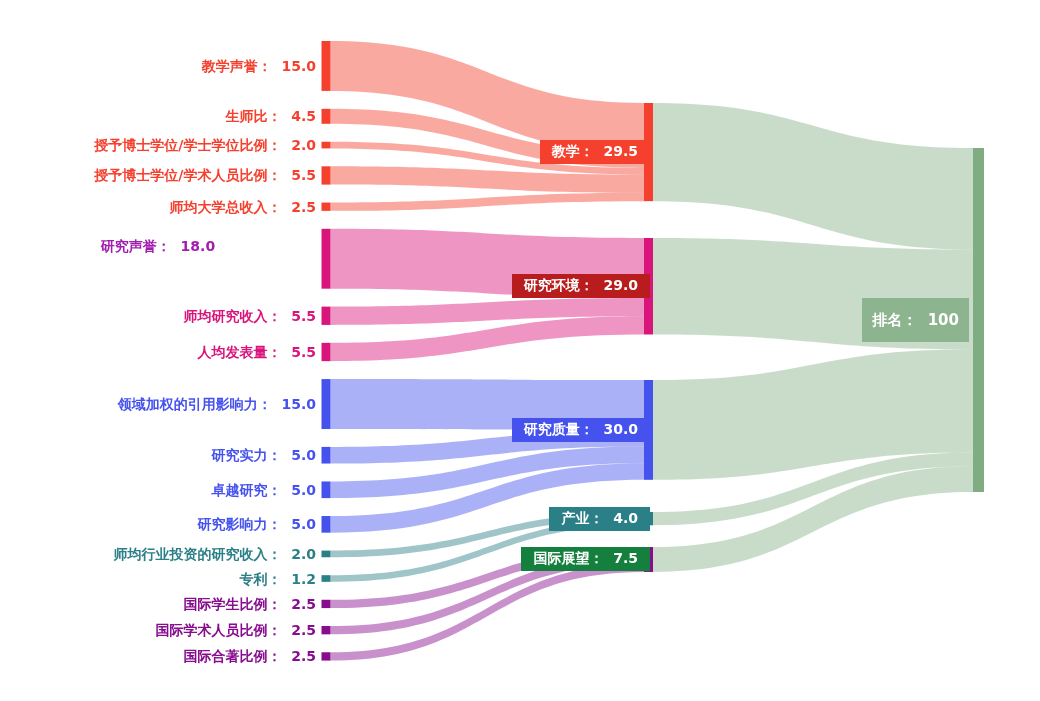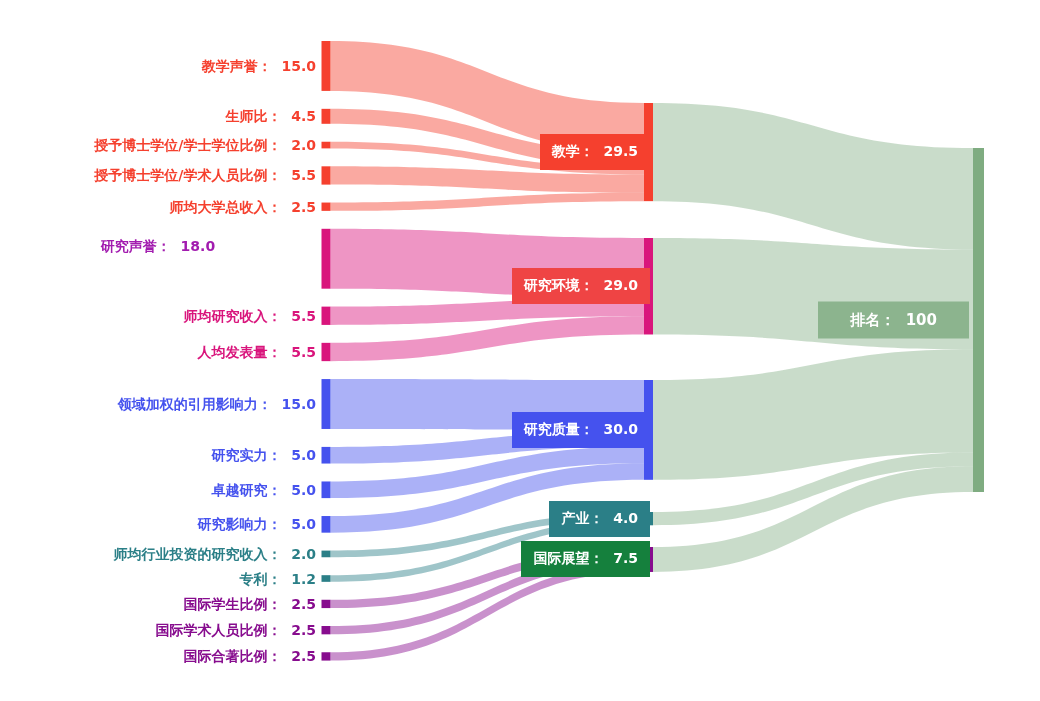--- a/index.html
+++ b/index.html
@@ -22,31 +22,31 @@
     line-height: 1.15;
     white-space: pre;
     transform: translateY(-50%);
   }
   .cat-label {
     position: absolute;
     color: #ffffff;
     font-weight: bold;
     font-size: 14px;
     white-space: pre;
-    height: 36px;
+    height: 24px;
     display: flex;
     align-items: center;
     padding: 0 12px;
     transform: translateY(-50%);
     box-sizing: border-box;
   }
   .rank-label {
-    height: 37px;
+    height: 44px;
     font-size: 15px;
-    padding: 0 32px;
+    padding: 0 10px;
   }
 </style>
 </head>
 <body>
 
 <div id="canvas">
     <svg width="1040" height="701" id="links-svg">
       <path d="M330.5,41 C487.25,41 487.25,103 644,103 L644,152.905 C487.25,152.905 487.25,90.905 330.5,90.905 Z" fill="rgba(245,64,46,0.45)"></path>
       <path d="M330.5,108.83500000000001 C487.25,108.83500000000001 487.25,152.905 644,152.905 L644,167.8765 C487.25,167.8765 487.25,123.8065 330.5,123.8065 Z" fill="rgba(245,64,46,0.45)"></path>
       <path d="M330.5,141.7365 C487.25,141.7365 487.25,167.8765 644,167.8765 L644,174.5305 C487.25,174.5305 487.25,148.3905 330.5,148.3905 Z" fill="rgba(245,64,46,0.45)"></path>
@@ -104,18 +104,18 @@
     <div class="src-label" style="top: 404.022px; color: rgb(69, 82, 238);">领域加权的引用影响力：  15.0</div>
     <div class="src-label" style="top: 455.222px; color: rgb(69, 82, 238);">研究实力：  5.0</div>
     <div class="src-label" style="top: 489.787px; color: rgb(69, 82, 238);">卓越研究：  5.0</div>
     <div class="src-label" style="top: 524.352px; color: rgb(69, 82, 238);">研究影响力：  5.0</div>
     <div class="src-label" style="top: 553.927px; color: rgb(43, 127, 135);">师均行业投资的研究收入：  2.0</div>
     <div class="src-label" style="top: 578.51px; color: rgb(43, 127, 135);">专利：  1.2</div>
     <div class="src-label" style="top: 603.926px; color: rgb(135, 12, 142);">国际学生比例：  2.5</div>
     <div class="src-label" style="top: 630.174px; color: rgb(135, 12, 142);">国际学术人员比例：  2.5</div>
     <div class="src-label" style="top: 656.421px; color: rgb(135, 12, 142);">国际合著比例：  2.5</div>
     <div class="cat-label" style="top: 152.073px; right: 390px; background: rgb(245, 64, 46);">教学：  29.5</div>
-    <div class="cat-label" style="top: 286.241px; right: 390px; background: #ef4444;">研究环境：  29.0</div>
+    <div class="cat-label" style="top: 286.241px; right: 390px; background: #b91c1c;">研究环境：  29.0</div>
     <div class="cat-label" style="top: 429.905px; right: 390px; background: rgb(69, 82, 238);">研究质量：  30.0</div>
     <div class="cat-label" style="top: 518.654px; right: 390px; background: rgb(43, 127, 135);">产业：  4.0</div>
     <div class="cat-label" style="top: 559.476px; right: 390px; background: #15803d;">国际展望：  7.5</div>
     <div class="cat-label rank-label" style="top: 320px; right: 71px; background: rgb(140, 180, 142);">排名：  100</div>
   </div>
 
 </body></html>

